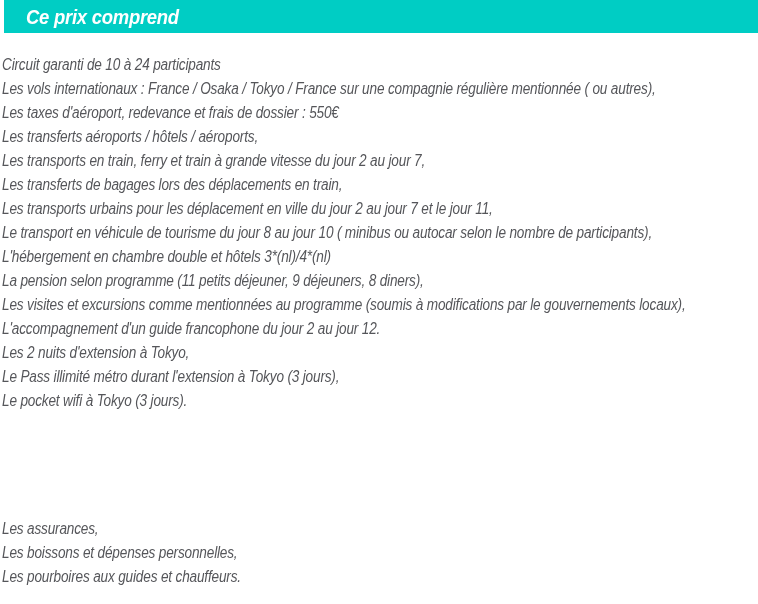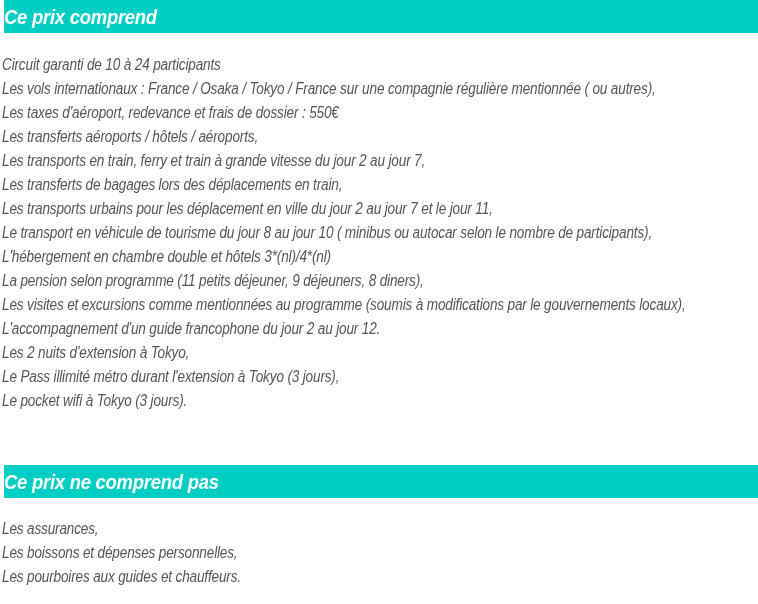--- a/index.html
+++ b/index.html
@@ -19,21 +19,21 @@
     width:758px; height:604px;
     background:#ffffff;
   }
   .section-header{
     position:absolute;
     left:4px; right:0;
     height:33px;
     background:var(--accent);
     display:flex;
     align-items:center;
-    padding-left:0;
+    padding-left:22px;
     overflow:hidden;
   }
   .section-title{
     color:var(--header-text);
     font-style:italic;
     font-weight:bold;
     font-size:21px;
     letter-spacing:-0.3px;
     transform:scaleX(0.88);
     transform-origin:left center;
@@ -79,23 +79,20 @@
       <div class="line">Le transport en véhicule de tourisme du jour 8 au jour 10 ( minibus ou autocar selon le nombre de participants),</div>
       <div class="line">L'hébergement en chambre double et hôtels 3*(nl)/4*(nl)</div>
       <div class="line">La pension selon programme (11 petits déjeuner, 9 déjeuners, 8 diners),</div>
       <div class="line">Les visites et excursions comme mentionnées au programme (soumis à modifications par le gouvernements locaux),</div>
       <div class="line">L'accompagnement d'un guide francophone du jour 2 au jour 12.</div>
       <div class="line">Les 2 nuits d'extension à Tokyo,</div>
       <div class="line">Le Pass illimité métro durant l'extension à Tokyo (3 jours),</div>
       <div class="line">Le pocket wifi à Tokyo (3 jours).</div>
     </div>
 
-  <div class="section-header" id="header-2">
-    <span class="section-title">Ce prix ne comprend pas</span>
-  </div>
 
   <div class="items" id="items-2">
       <div class="line">Les assurances,</div>
       <div class="line">Les boissons et dépenses personnelles,</div>
       <div class="line">Les pourboires aux guides et chauffeurs.</div>
     </div>
 
 </div>
 
 </body></html>

